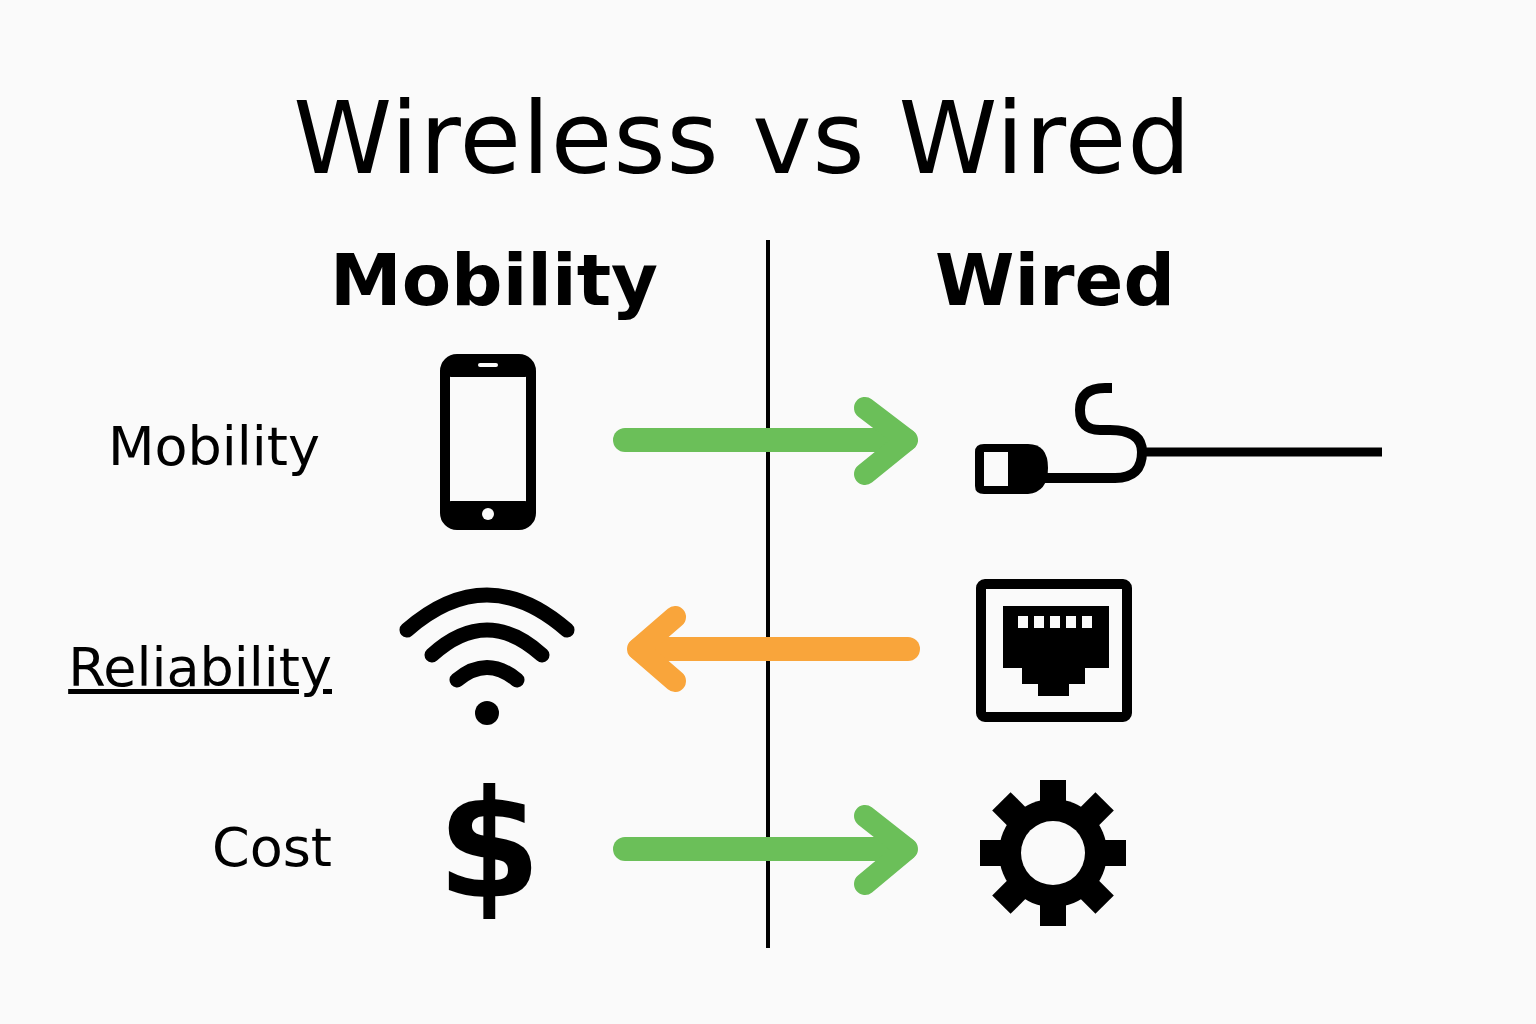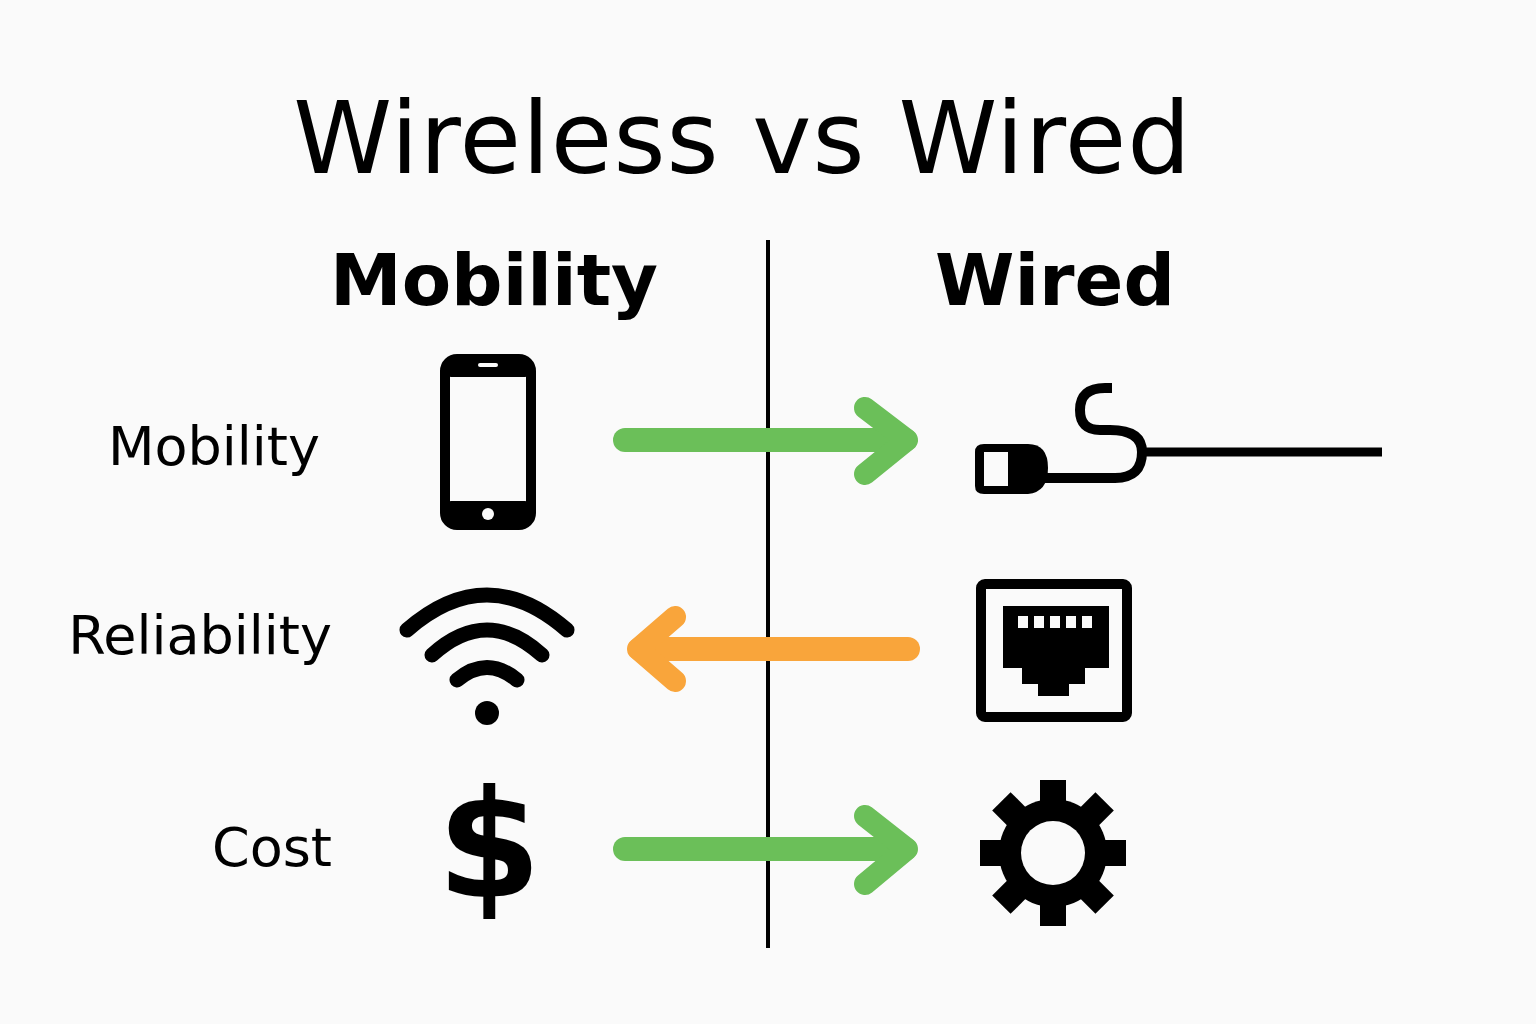--- a/index.html
+++ b/index.html
@@ -15,21 +15,21 @@
 <body>
 
 <div id="title" class="abs">Wireless vs Wired</div>
 
 <div class="abs colhead" style="left:330px;">Mobility</div>
 <div class="abs colhead" style="left:935px;">Wired</div>
 
 <div class="abs" style="left:766px; top:240px; width:4px; height:708px; background:#000;"></div>
 
 <div class="abs rowlabel" style="left:0; top:415px;">Mobility</div>
-<div class="abs rowlabel" style="left:12px; top:604px;">Reliability</div>
+<div class="abs rowlabel" style="left:12px; top:636px;text-decoration:underline;">Reliability</div>
 <div class="abs rowlabel" style="left:12px; top:816px;">Cost</div>
 
 <svg style="left:440px; top:354px;" width="96" height="176">
   <rect x="5" y="5" width="86" height="166" rx="12" fill="none" stroke="#000" stroke-width="10"></rect>
   <rect x="5" y="5" width="86" height="18" rx="6" fill="#000"></rect>
   <rect x="5" y="147" width="86" height="24" rx="6" fill="#000"></rect>
   <rect x="38" y="9" width="20" height="4" rx="2" fill="#fafafa"></rect>
   <circle cx="48" cy="160" r="6" fill="#fafafa"></circle>
 </svg>
 

